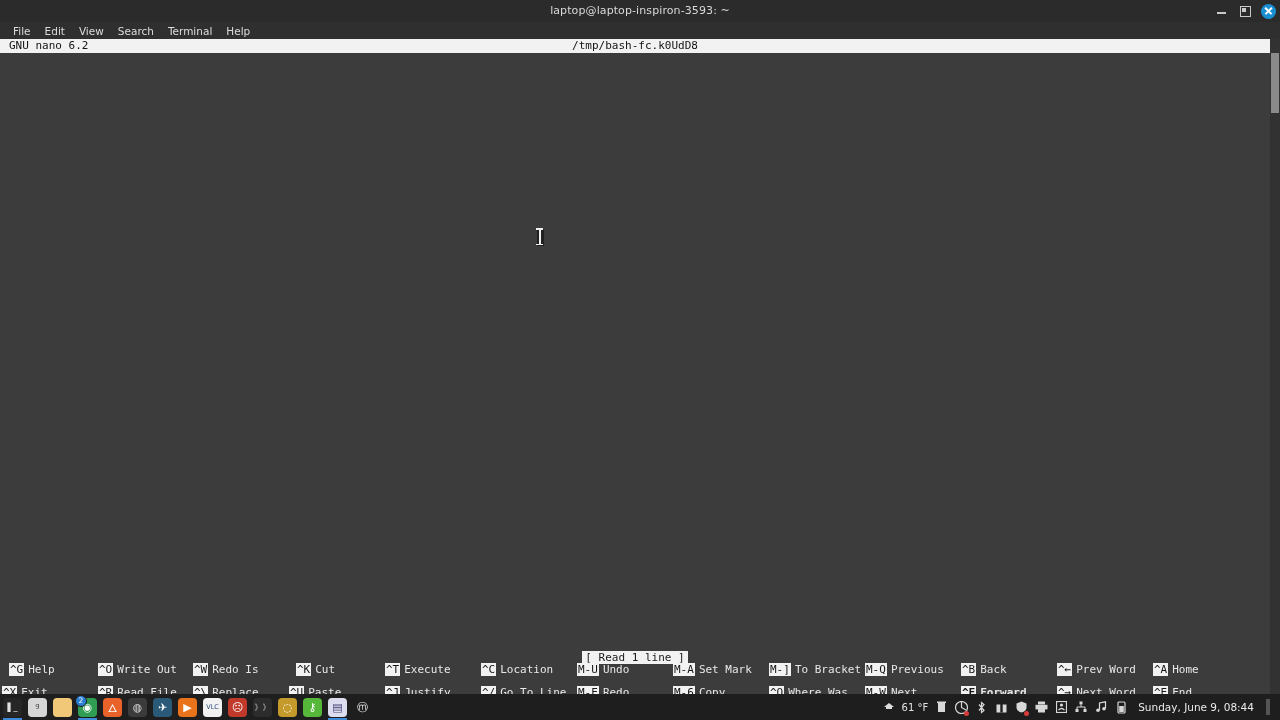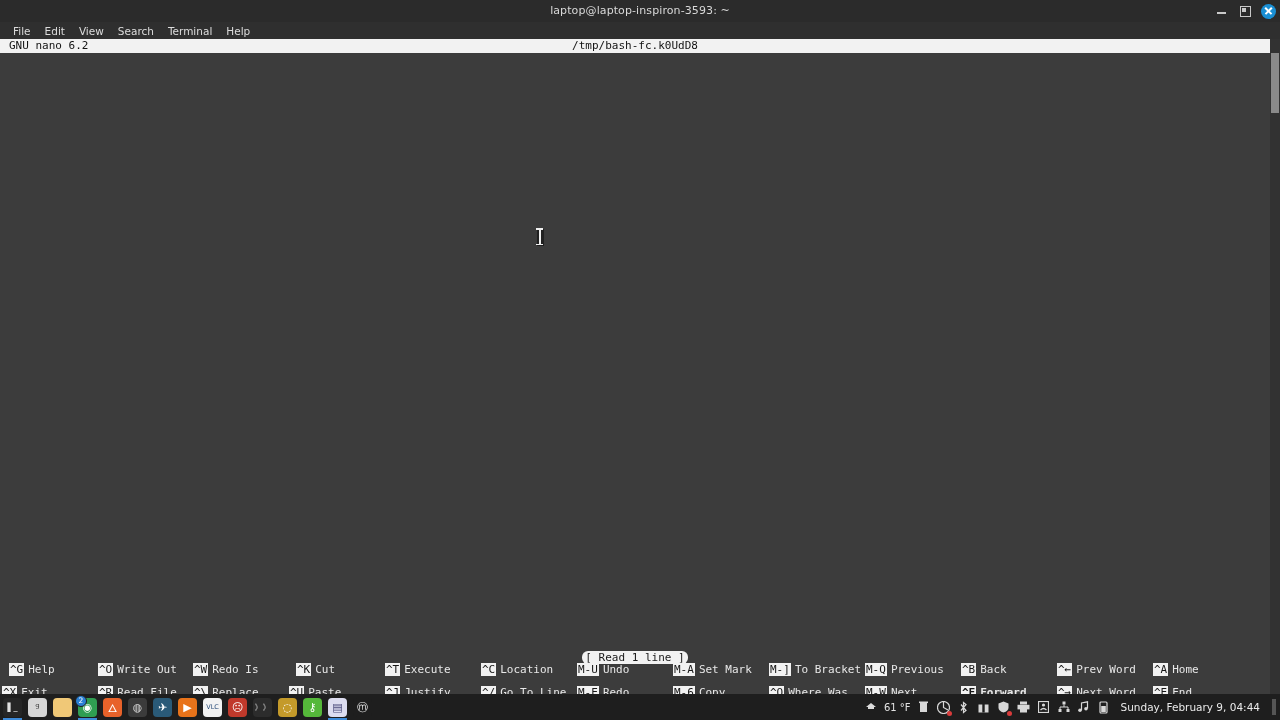--- a/index.html
+++ b/index.html
@@ -122,21 +122,21 @@
 
   
   #nano-status {
     position: absolute; top: 611px; left: 0; width: 1270px;
     text-align: center;
   }
   #nano-status span {
     background: #f2f2f2; color: #1a1a1a;
     font-family: "DejaVu Sans Mono", monospace;
     font-size: 11px; line-height: 14px;
-    padding: 0 3px; white-space: pre; border-radius: 6px;
+    padding: 0 3px; white-space: pre;
   }
 
   
   #shortcuts {
     position: absolute; left: 0; top: 625px;
     width: 1280px; height: 30px;
     display: block;
   }
   .sc-row { position: absolute; left: 0; width: 1280px; height: 15px; }
   .sc-row.r1 { top: 0; }
@@ -179,21 +179,21 @@
     min-width: 10px; height: 10px; border-radius: 50%;
     background: #2a7fd4; color: #fff;
     font-size: 7.5px; line-height: 10px; text-align: center;
     font-family: "DejaVu Sans", sans-serif;
     border: 1px solid #1e1e1e;
   }
 
   #tray {
     position: absolute; right: 0; top: 0; height: 26px;
     display: flex; align-items: center; gap: 6px;
-    padding-right: 4px;
+    padding-right: 10px;
   }
   .tray-ic {
     width: 14px; height: 16px; position: relative;
     display: flex; align-items: center; justify-content: center;
     color: #d8d8d8;
   }
   .tray-text {
     color: #e2e2e2; font-size: 10px;
     font-family: "DejaVu Sans", sans-serif; white-space: nowrap;
   }
@@ -408,18 +408,18 @@
             <circle cx="2" cy="9.3" r="1.8" fill="#d8d8d8"></circle>
             <circle cx="8" cy="7.8" r="1.8" fill="#d8d8d8"></circle>
           </svg>
       </div>
       <div class="tray-ic">
         <svg width="9" height="13" viewBox="0 0 9 13">
             <rect x="1" y="1" width="7" height="11" rx="1" fill="none" stroke="#d8d8d8" stroke-width="1.2"></rect>
             <rect x="2.2" y="5" width="4.6" height="6" fill="#d8d8d8"></rect>
           </svg>
       </div>
-      <div id="clock">Sunday, February 9, 04:44</div>
+      <div id="clock">Sunday, June 9, 08:44</div>
       <div id="tray-handle"></div>
     </div>
   </div>
 
 </div>
 
 </body></html>

